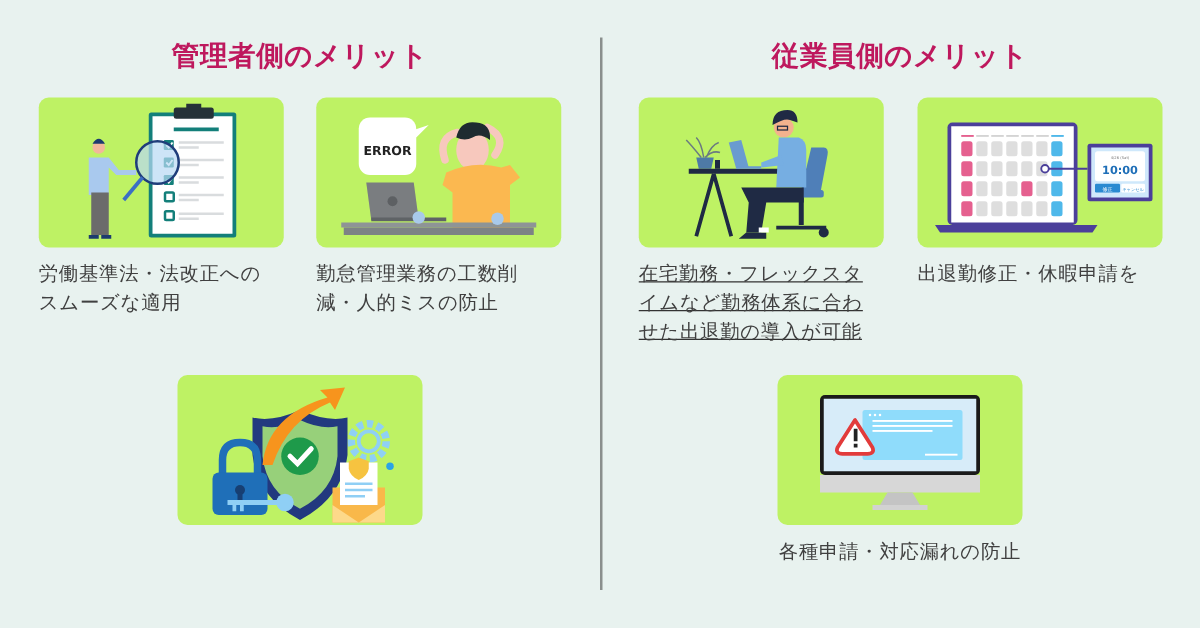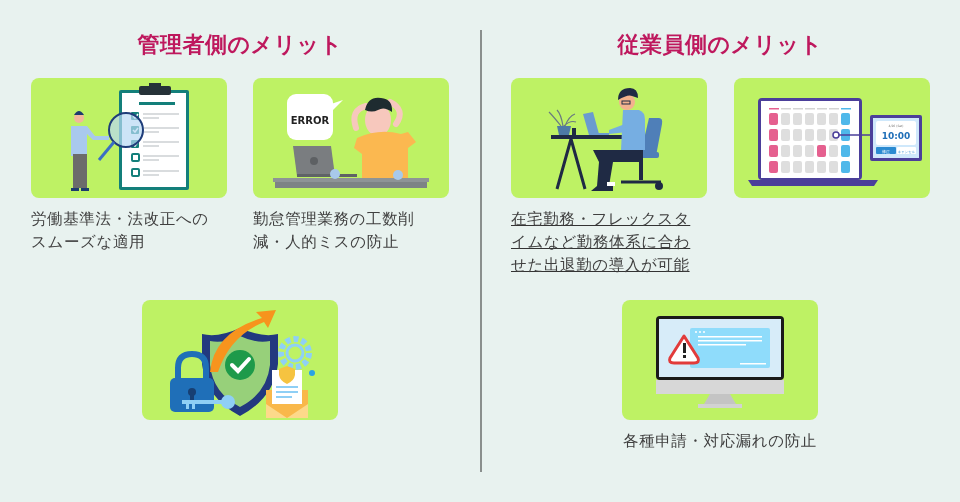--- a/index.html
+++ b/index.html
@@ -272,20 +272,21 @@
       <rect x="142" y="43" width="40" height="24" rx="2" fill="#ffffff"></rect>
       <text x="162" y="49" text-anchor="middle" font-family="DejaVu Sans, sans-serif" font-size="3" fill="#777">4/26 (Sat)</text>
       <text x="162" y="61" text-anchor="middle" font-family="DejaVu Sans, sans-serif" font-weight="bold" font-size="9" fill="#1f6fb8">10:00</text>
       <rect x="142" y="69" width="20" height="7" rx="1" fill="#2a8ad1"></rect>
       <text x="152" y="74.5" text-anchor="middle" font-family="DejaVu Sans, sans-serif" font-size="4" fill="#ffffff">修正</text>
       <rect x="163" y="69" width="19" height="7" rx="1" fill="#ffffff"></rect>
       <text x="172.5" y="74.5" text-anchor="middle" font-family="DejaVu Sans, sans-serif" font-size="3.4" fill="#2a8ad1">キャンセル</text>
     </svg>
   </div>
   <div class="caption">
+    <span>出退勤修正・休暇申請を</span>
   </div>
 </div>
 
 <div class="item" style="left:622px; top:300px;">
   <div class="card">
     <svg viewBox="0 0 196 120">
       <rect x="34" y="16" width="128" height="64" rx="4" fill="#1a1a1a"></rect>
       <rect x="37" y="19" width="122" height="58" fill="#d7ecf9"></rect>
       <rect x="34" y="80" width="128" height="14" fill="#d7d7d7"></rect>
       <path d="M88 94 h20 l6 10 h-32 z" fill="#c4c4c4"></path>

